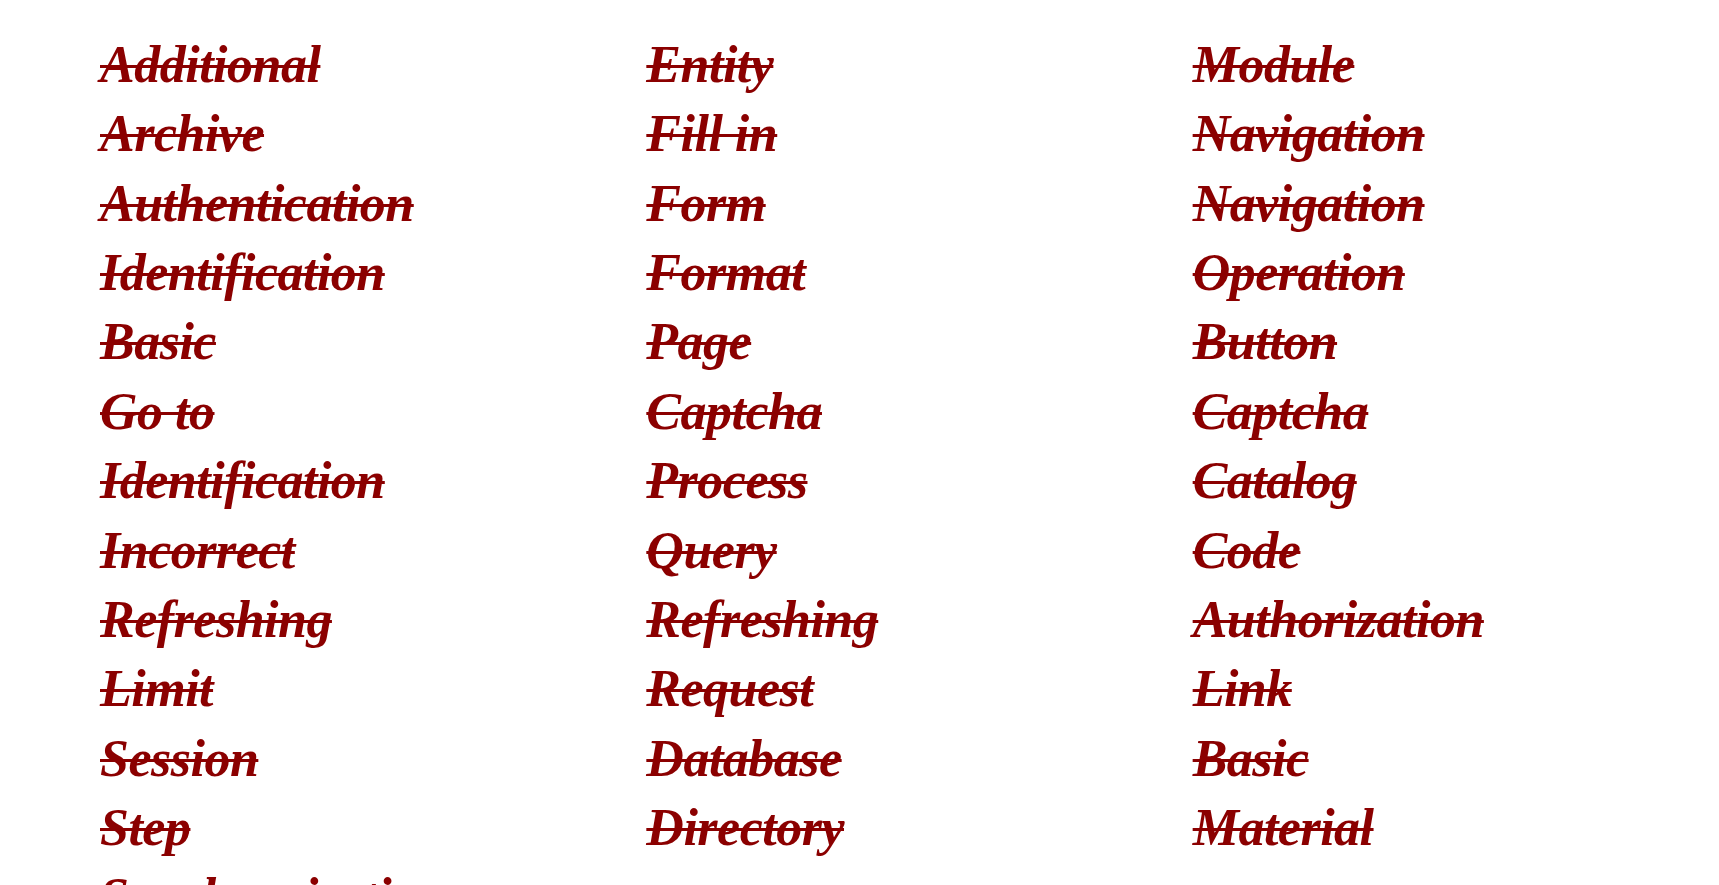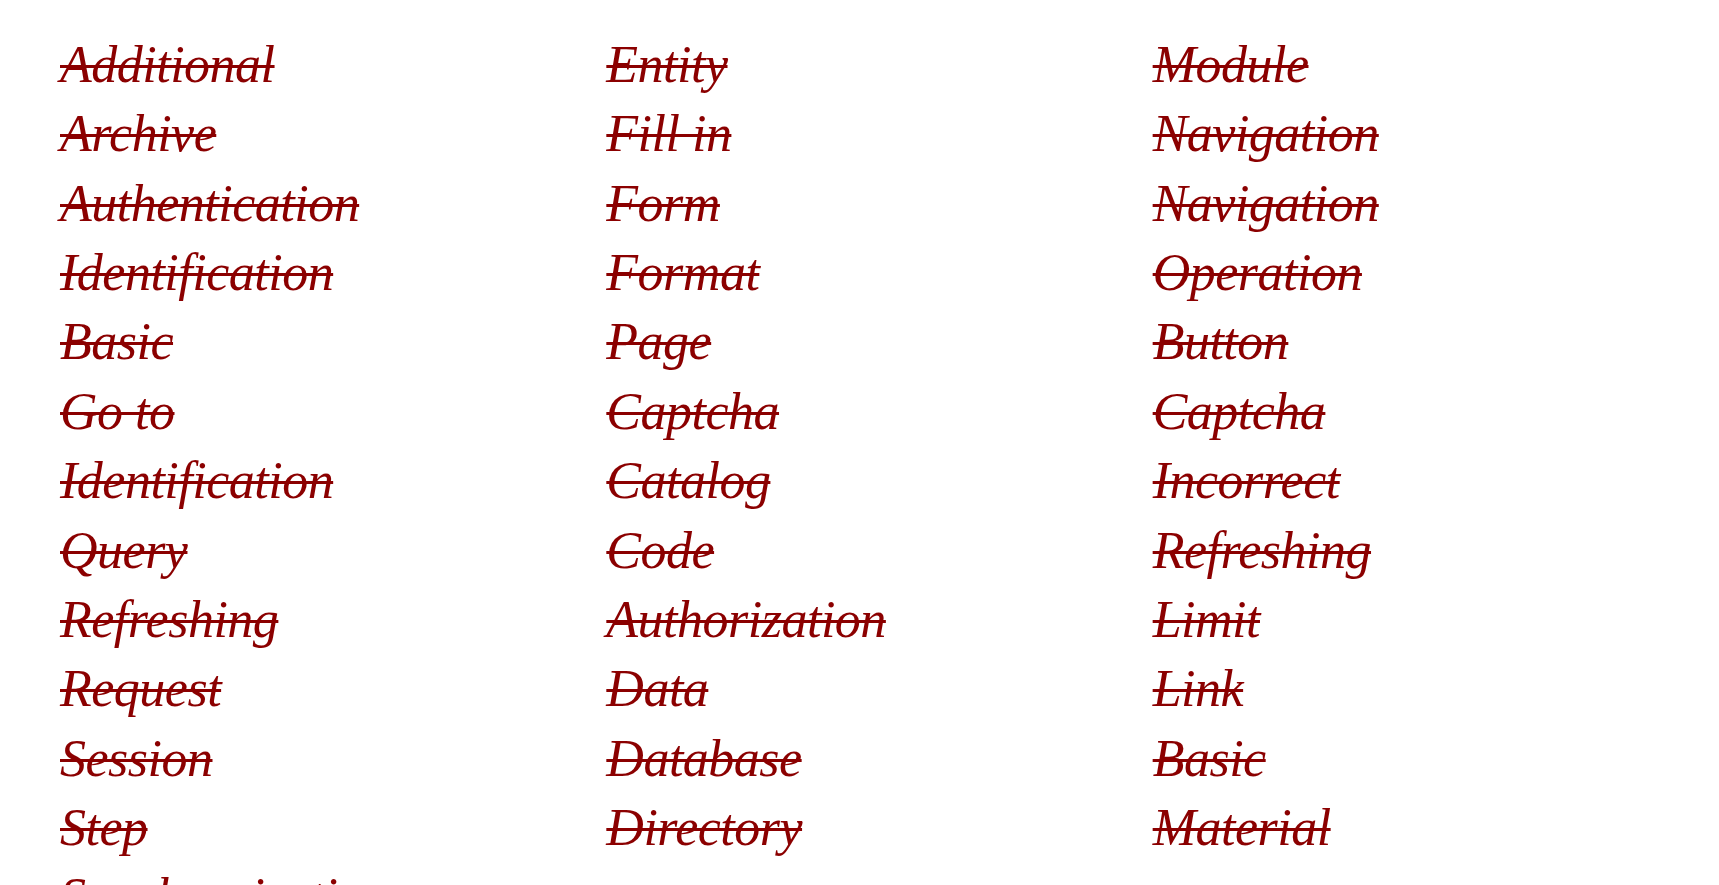--- a/index.html
+++ b/index.html
@@ -19,29 +19,30 @@
     .word-grid {
       display: grid;
       grid-template-columns: repeat(3, 1fr);
       column-gap: 40px;
       row-gap: 0px;
     }
 
     .word-item {
       display: block;
       font-style: italic;
-      font-weight: 400;
+      font-weight: 700;
       font-size: 52px;
       color: #8b0000;
       text-decoration: line-through;
       text-decoration-color: #8b0000;
       text-decoration-thickness: 3px;
       line-height: 1.18;
       padding: 4px 0;
       letter-spacing: -0.5px;
+      margin-left: 40px;
     }
   </style>
 </head>
 <body>
 
 <div class="word-grid">
 <span class="word-item">Additional</span>
     <span class="word-item">Entity</span>
     <span class="word-item">Module</span>
     <span class="word-item">Archive</span>
@@ -53,30 +54,30 @@
     <span class="word-item">Identification</span>
     <span class="word-item">Format</span>
     <span class="word-item">Operation</span>
     <span class="word-item">Basic</span>
     <span class="word-item">Page</span>
     <span class="word-item">Button</span>
     <span class="word-item">Go to</span>
     <span class="word-item">Captcha</span>
     <span class="word-item">Captcha</span>
     <span class="word-item">Identification</span>
+    <span class="word-item">Process</span>
     <span class="word-item">Catalog</span>
     <span class="word-item">Incorrect</span>
     <span class="word-item">Query</span>
     <span class="word-item">Code</span>
     <span class="word-item">Refreshing</span>
     <span class="word-item">Refreshing</span>
     <span class="word-item">Authorization</span>
     <span class="word-item">Limit</span>
     <span class="word-item">Request</span>
-    <span class="word-item">Data</span>
     <span class="word-item">Link</span>
     <span class="word-item">Session</span>
     <span class="word-item">Database</span>
     <span class="word-item">Basic</span>
     <span class="word-item">Step</span>
     <span class="word-item">Directory</span>
     <span class="word-item">Material</span>
     <span class="word-item">Synchronization</span>
   </div>
 

